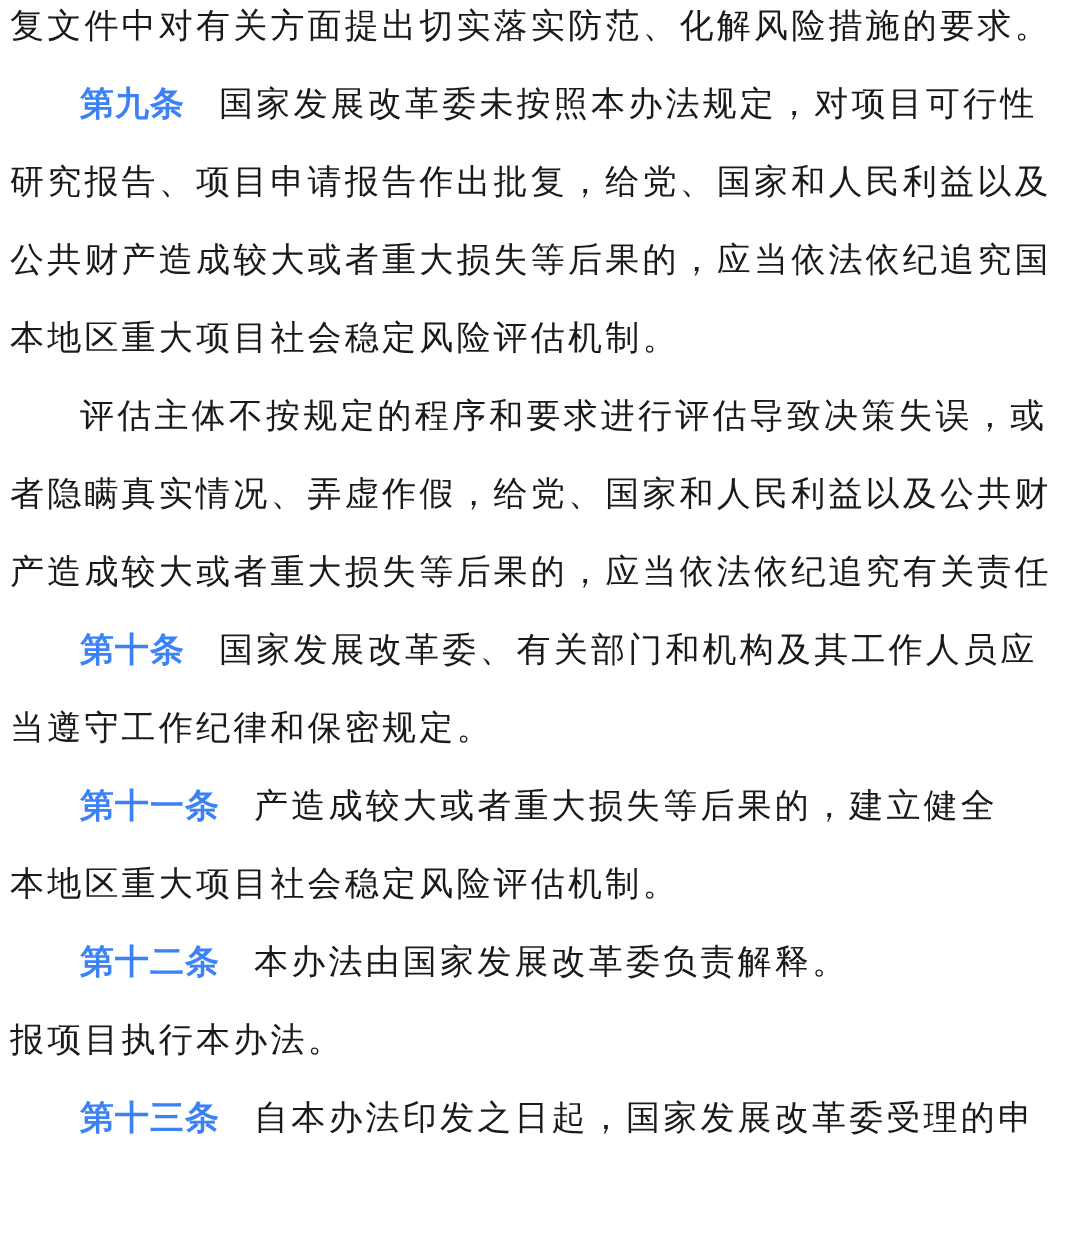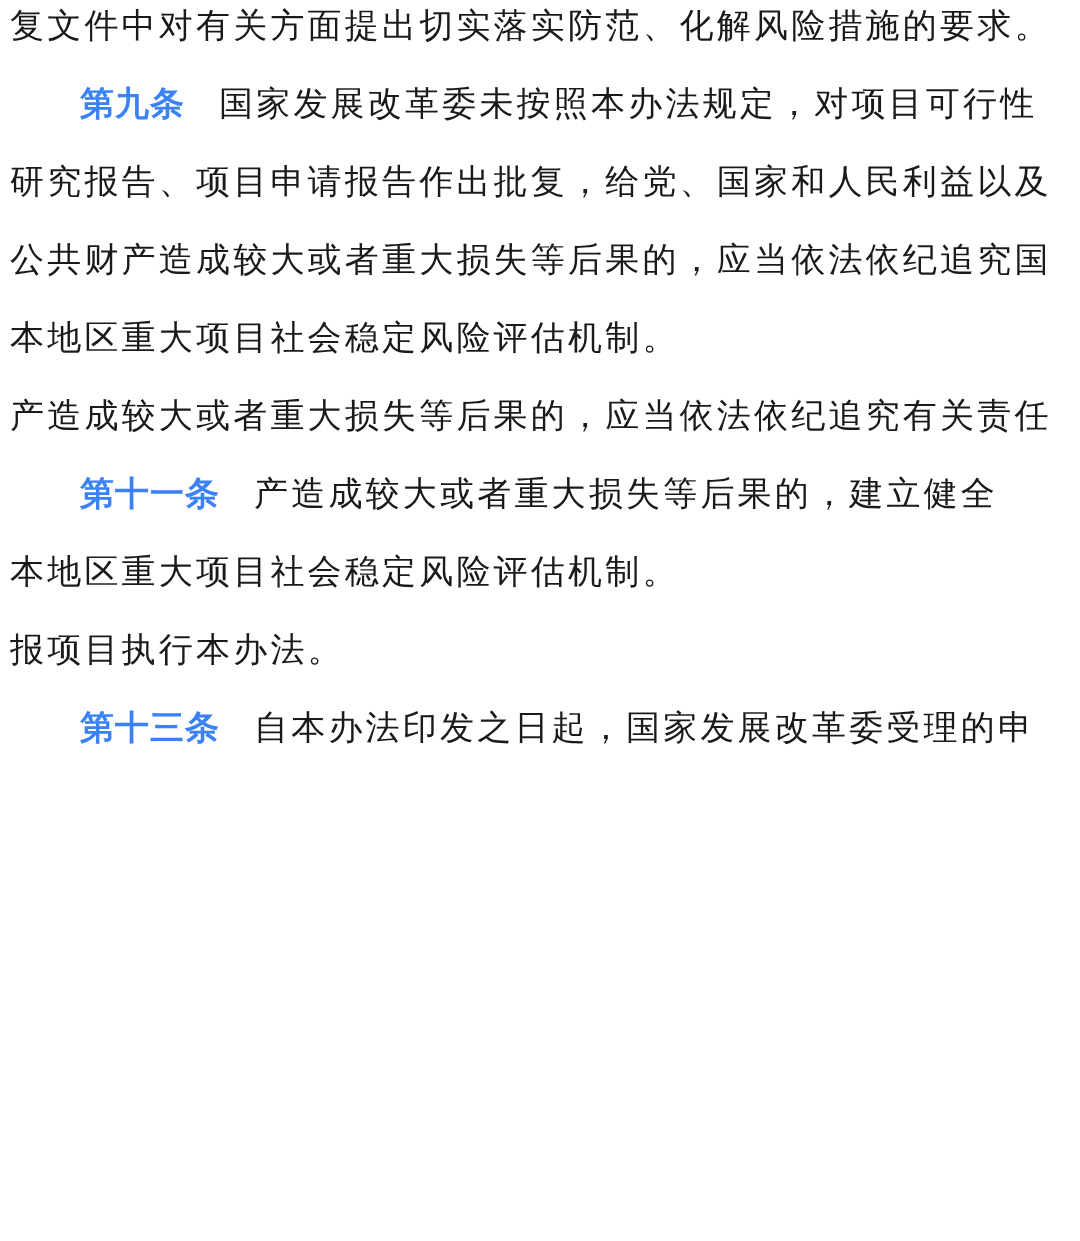--- a/index.html
+++ b/index.html
@@ -54,28 +54,37 @@
   </div>
 
   <div class="para">
     <span class="line" style="padding-left:70px;"><span class="art-head">第九条</span><span>国家发展改革委未按照本办法规定，对项目可行性</span></span>
     <span class="line">研究报告、项目申请报告作出批复，给党、国家和人民利益以及</span>
     <span class="line">公共财产造成较大或者重大损失等后果的，应当依法依纪追究国</span>
     <span class="line">本地区重大项目社会稳定风险评估机制。</span>
   </div>
 
   <div class="para">
+    <span class="line" style="padding-left:70px;">评估主体不按规定的程序和要求进行评估导致决策失误，或</span>
+    <span class="line">者隐瞒真实情况、弄虚作假，给党、国家和人民利益以及公共财</span>
     <span class="line">产造成较大或者重大损失等后果的，应当依法依纪追究有关责任</span>
   </div>
 
+  <div class="para">
+    <span class="line" style="padding-left:70px;"><span class="art-head">第十条</span><span>国家发展改革委、有关部门和机构及其工作人员应</span></span>
+    <span class="line">当遵守工作纪律和保密规定。</span>
+  </div>
 
   <div class="para">
     <span class="line" style="padding-left:70px;"><span class="art-head">第十一条</span><span>产造成较大或者重大损失等后果的，建立健全</span></span>
     <span class="line">本地区重大项目社会稳定风险评估机制。</span>
   </div>
 
+  <div class="para">
+    <span class="line" style="padding-left:70px;"><span class="art-head">第十二条</span><span>本办法由国家发展改革委负责解释。</span></span>
+  </div>
 
   <div class="para">
     <span class="line">报项目执行本办法。</span>
     <span class="line" style="padding-left:70px;"><span class="art-head">第十三条</span><span>自本办法印发之日起，国家发展改革委受理的申</span></span>
   </div>
 
 </div>
 
 </body></html>

